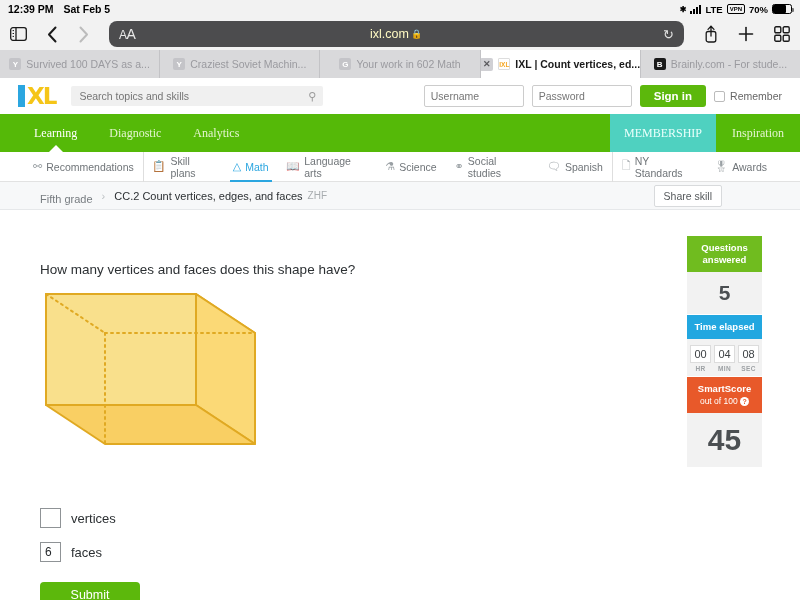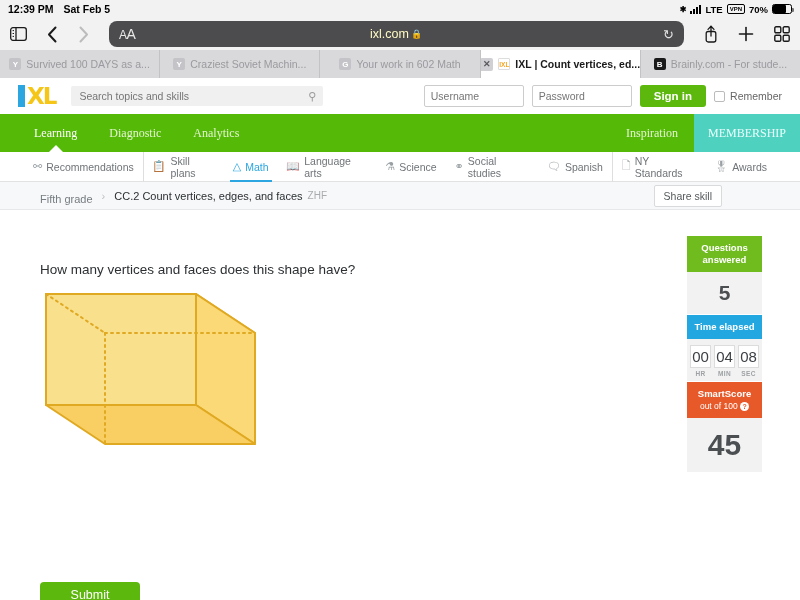--- a/index.html
+++ b/index.html
@@ -182,21 +182,21 @@
   .panel { position: absolute; right: 38px; top: 26px; width: 75px; text-align: center; }
   .p-head { color: #fff; font-size: 9.5px; font-weight: bold; padding: 6px 2px; line-height: 12px; }
   .p-head.green { background: #70bc1f; }
   .p-head.blue { background: #22a7e0; }
   .p-head.orange { background: #e8592a; }
   .p-head .sub { font-weight: normal; font-size: 8.5px; }
   .p-val { background: #f2f2f2; color: #4b4f52; font-size: 21px; font-weight: bold; padding: 9px 0; }
   .p-val.big { font-size: 30px; padding: 10px 0; }
   .clock { background: #f2f2f2; padding: 6px 3px 4px; display: flex; justify-content: center; gap: 3px; }
   .cseg { width: 21px; }
-  .cnum { background: #fff; border: 1px solid #dcdcdc; font-size: 15px; color: #3d4144; padding: 2px 0; }
+  .cnum { background: #fff; border: 1px solid #dcdcdc; font-size: 11px; color: #3d4144; padding: 2px 0; }
   .cunit { font-size: 6.5px; color: #9ea2a5; font-weight: bold; margin-top: 2px; letter-spacing: 0.3px; }
   .qmark {
     display: inline-block; width: 9px; height: 9px; border-radius: 50%; background: #fff;
     color: #e8592a; font-size: 7px; line-height: 9px; font-weight: bold; vertical-align: 0px;
   }
   .panel-sep { height: 1px; background: #fff; }
 </style>
 </head>
 <body>
 
@@ -318,22 +318,22 @@
         <span>Remember</span>
       </span>
     </div>
   </div>
 
   <div class="greennav">
     <div class="gn-item active">Learning</div>
     <div class="gn-item">Diagnostic</div>
     <div class="gn-item">Analytics</div>
     <div class="gn-right">
+      <div class="gn-item gn-member">MEMBERSHIP</div>
       <div class="gn-item">Inspiration</div>
-      <div class="gn-item gn-member">MEMBERSHIP</div>
     </div>
   </div>
 
   <div class="subjects">
     <div class="subj">
       <span class="subj-ico">⚯</span>
       <span>Recommendations</span>
     </div>
     <div class="subj sep">
       <span class="subj-ico">📋</span>
@@ -391,20 +391,30 @@
         <polygon points="8,119 158,119 217,158 67,158" fill="#f9cf63" stroke="#e0a922" stroke-width="2" stroke-linejoin="round"></polygon>
 
         <polygon points="8,8 158,8 158,119 8,119" fill="#f9e08c" stroke="#e0a922" stroke-width="2" stroke-linejoin="round"></polygon>
 
         <line x1="8" y1="8" x2="67" y2="47" stroke="#e0a922" stroke-width="2" stroke-dasharray="2,4" stroke-linecap="round"></line>
         <line x1="67" y1="47" x2="217" y2="47" stroke="#e0a922" stroke-width="2" stroke-dasharray="2,4" stroke-linecap="round"></line>
         <line x1="67" y1="47" x2="67" y2="158" stroke="#e0a922" stroke-width="2" stroke-dasharray="2,4" stroke-linecap="round"></line>
       </svg>
     </div>
 
+    <div class="answers">
+      <div class="ansrow">
+        <input class="ansbox" value="" style="">
+        <span class="anslabel">vertices</span>
+      </div>
+      <div class="ansrow">
+        <input class="ansbox" value="6" style="">
+        <span class="anslabel">faces</span>
+      </div>
+    </div>
 
     <button class="submit">Submit</button>
 
     <div class="panel">
       <div class="p-head green">Questions answered</div>
       <div class="p-val">5</div>
       <div class="panel-sep"></div>
       <div class="p-head blue">Time elapsed</div>
       <div class="clock">
         <div class="cseg">

